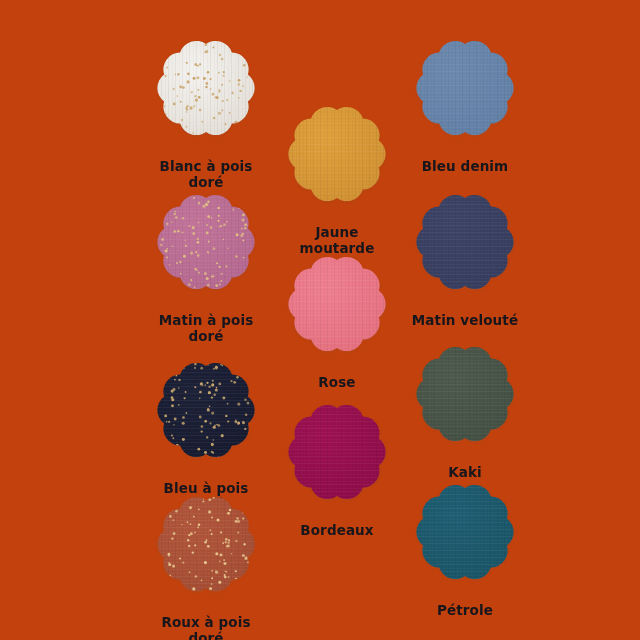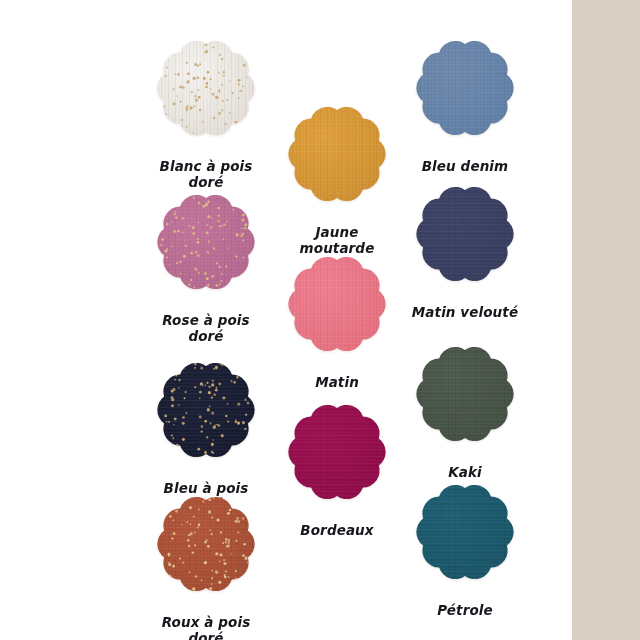--- a/index.html
+++ b/index.html
@@ -9,24 +9,23 @@
   }
   body {
     width: 640px;
     height: 640px;
     overflow: hidden;
     font-family: "DejaVu Sans", "Liberation Sans", sans-serif;
   }
 
   #palette-board {
     position: relative;
-    width: 572px;
+    width: 640px;
     height: 640px;
-    background: #ffffff;
-    font-style: italic;
+    background: #c2410c;
   }
 
   
   .swatch-cell {
     position: absolute;
     width: 150px;
     display: flex;
     flex-direction: column;
     align-items: center;
   }
@@ -393,24 +392,24 @@
             <circle cx="8.0" cy="62.1" r="1.55" fill="#e0c184" opacity="0.67"></circle>
             <circle cx="64.8" cy="61.6" r="1.09" fill="#e0c184" opacity="0.86"></circle>
             <circle cx="77.7" cy="93.8" r="1.06" fill="#e0c184" opacity="0.67"></circle>
             <circle cx="38.6" cy="52.3" r="0.88" fill="#e0c184" opacity="0.84"></circle>
             <circle cx="30.8" cy="51.5" r="1.33" fill="#e0c184" opacity="0.89"></circle>
             <circle cx="83.7" cy="68.2" r="0.78" fill="#e0c184" opacity="0.74"></circle>
             <circle cx="41.2" cy="60.3" r="0.79" fill="#e0c184" opacity="0.69"></circle>
           </g>
         </svg>
       </div>
-      <div class="swatch-label">Rose à pois
+      <div class="swatch-label">Matin à pois
 doré</div>
     </div>
-    <div class="swatch-cell" style="left: 390px; top: 172px;">
+    <div class="swatch-cell" style="left: 390px; top: 180px;">
       <div class="scallop-wrap">
         <svg viewBox="0 0 124 124" xmlns="http://www.w3.org/2000/svg">
           <defs>
             <radialGradient id="g4" cx="38%" cy="32%" r="78%">
               <stop offset="0%" stop-color="#3e4467"></stop>
               <stop offset="100%" stop-color="#373d5e"></stop>
             </radialGradient>
             <pattern id="t4" width="7" height="7" patternUnits="userSpaceOnUse">
               <rect width="7" height="7" fill="none"></rect>
               <path d="M0 0 V7 M3.5 0 V7" stroke="#000" stroke-opacity="0.055" stroke-width="1"></path>
@@ -444,21 +443,21 @@
             <clipPath id="c5">
               <path d="M62.00,18.00A17.00,17.00 0 0 1 87.86,26.40A17.00,17.00 0 0 1 103.85,48.40A17.00,17.00 0 0 1 103.85,75.60A17.00,17.00 0 0 1 87.86,97.60A17.00,17.00 0 0 1 62.00,106.00A17.00,17.00 0 0 1 36.14,97.60A17.00,17.00 0 0 1 20.15,75.60A17.00,17.00 0 0 1 20.15,48.40A17.00,17.00 0 0 1 36.14,26.40A17.00,17.00 0 0 1 62.00,18.00Z"></path>
             </clipPath>
           </defs>
           <path d="M62.00,18.00A17.00,17.00 0 0 1 87.86,26.40A17.00,17.00 0 0 1 103.85,48.40A17.00,17.00 0 0 1 103.85,75.60A17.00,17.00 0 0 1 87.86,97.60A17.00,17.00 0 0 1 62.00,106.00A17.00,17.00 0 0 1 36.14,97.60A17.00,17.00 0 0 1 20.15,75.60A17.00,17.00 0 0 1 20.15,48.40A17.00,17.00 0 0 1 36.14,26.40A17.00,17.00 0 0 1 62.00,18.00Z" fill="url(#g5)"></path>
           <g clip-path="url(#c5)">
             <rect width="124" height="124" fill="url(#t5)"></rect>
           </g>
         </svg>
       </div>
-      <div class="swatch-label">Matin</div>
+      <div class="swatch-label">Rose</div>
     </div>
     <div class="swatch-cell" style="left: 131px; top: 348px;">
       <div class="scallop-wrap">
         <svg viewBox="0 0 124 124" xmlns="http://www.w3.org/2000/svg">
           <defs>
             <radialGradient id="g6" cx="38%" cy="32%" r="78%">
               <stop offset="0%" stop-color="#1d2239"></stop>
               <stop offset="100%" stop-color="#171b30"></stop>
             </radialGradient>
             <pattern id="t6" width="7" height="7" patternUnits="userSpaceOnUse">

